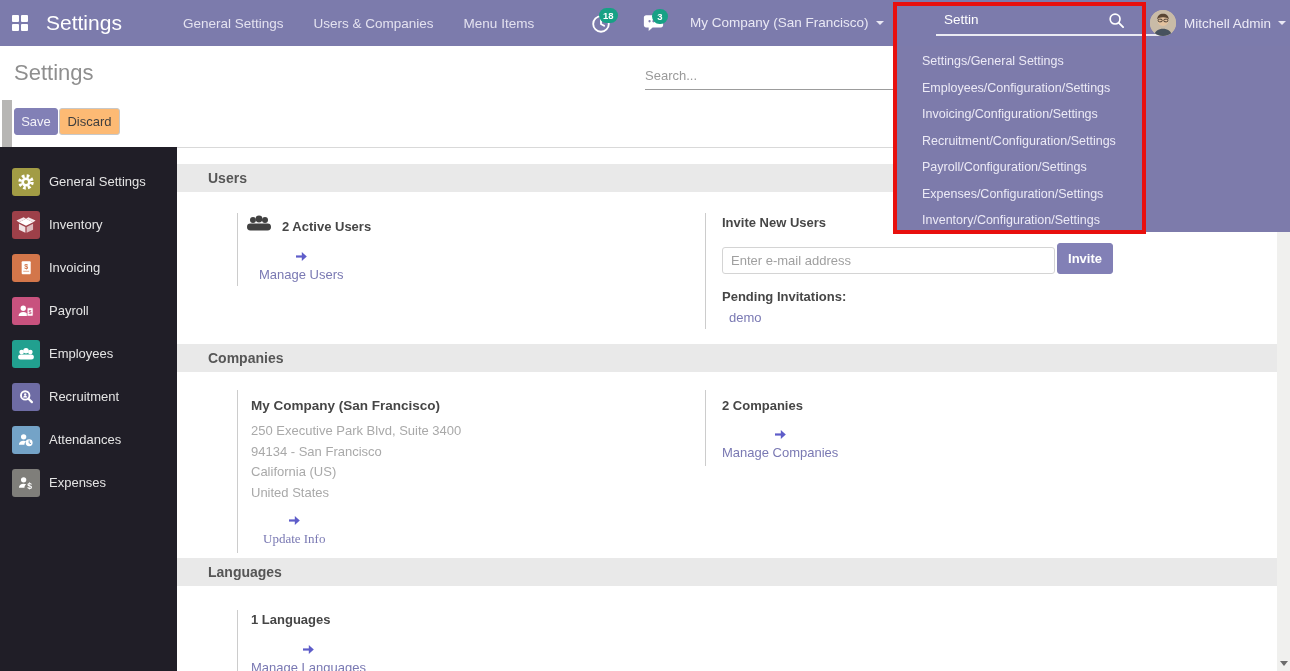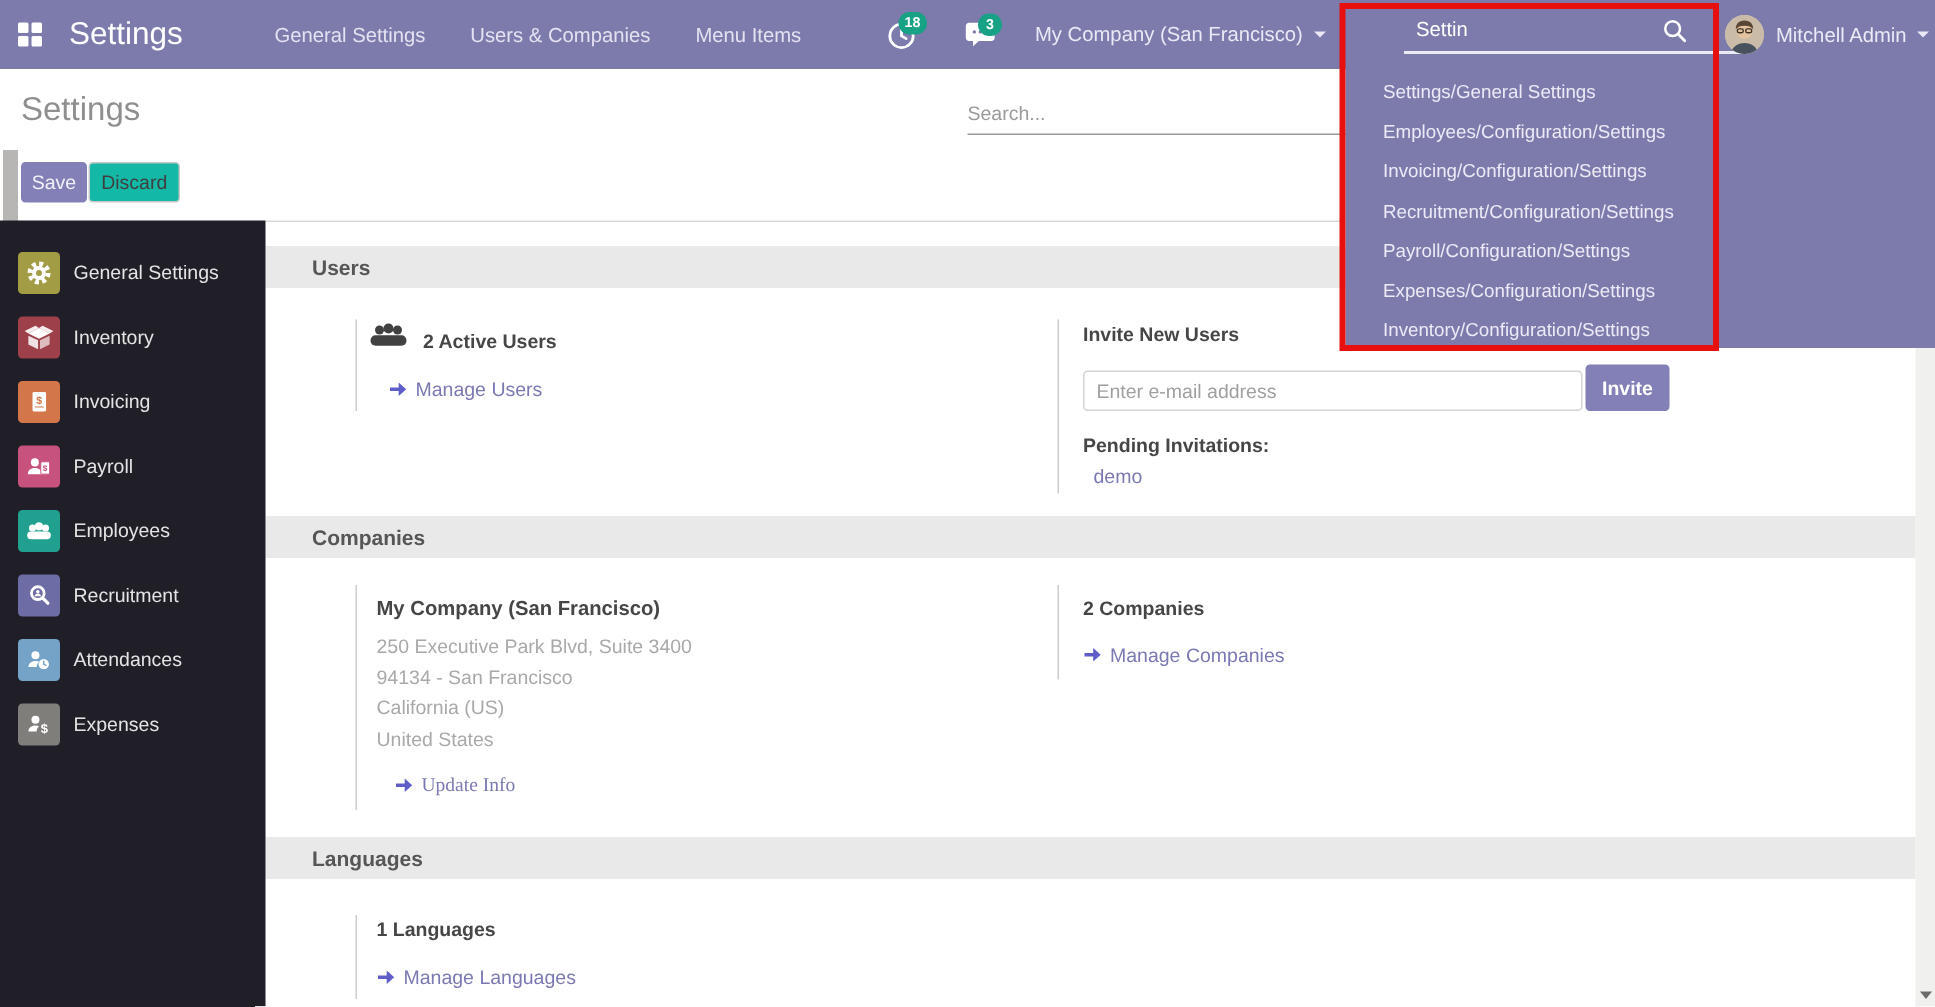--- a/index.html
+++ b/index.html
@@ -41,21 +41,21 @@
   
   #control { position:absolute; left:0; top:46px; width:1290px; height:101px; background:#fff; }
   .cp-title { position:absolute; left:14px; top:14px; font-size:22px; color:#8f8f8f; }
   .cp-search { position:absolute; left:645px; top:16px; width:625px; height:28px;
     border:none; border-bottom:1px solid #9c9c9c; outline:none; font-size:13px; color:#555;
     font-family:"Liberation Sans", sans-serif; }
   .cp-search::placeholder { color:#9a9a9a; }
   .btn { position:absolute; top:62px; height:27px; border-radius:3px; font-size:13px; cursor:pointer;
     font-family:"Liberation Sans", sans-serif; }
   .btn-save { left:14px; width:44px; background:#8280b6; border:1px solid #8280b6; color:#f2f1f8; }
-  .btn-discard { left:59px; width:61px; background:#14b8a6; border:1px solid #c8c8c8; color:#3f3f3f; }
+  .btn-discard { left:59px; width:61px; background:#fdba74; border:1px solid #c8c8c8; color:#3f3f3f; }
 
   
   #sidebar { position:absolute; left:0; top:147px; width:177px; height:524px; background:#201e27; z-index:10; }
   .sb-item { height:43px; display:flex; align-items:center; padding-left:12px; cursor:pointer; }
   .sb-item:first-child { margin-top:13px; }
   .sb-ico { width:28px; height:28px; border-radius:3px; margin-right:9px; flex:none;
     display:flex; align-items:center; justify-content:center; }
   .sb-label { font-size:13px; color:#e4e4e4; white-space:nowrap; }
   .c1{background:#a29c45;} .c2{background:#9d4049;} .c3{background:#d3764a;} .c4{background:#c8527e;}
   .c5{background:#21a08f;} .c6{background:#6e6ca4;} .c7{background:#74a3c7;} .c8{background:#7f7e7a;}
@@ -68,21 +68,21 @@
   #hdr-users { top:16px; } #hdr-companies { top:196px; } #hdr-languages { top:410px; }
   .box { position:absolute; border-left:1px solid #ccc; }
   .b-users-l { left:60px; top:65px; width:380px; padding:2px 0 4px 8px; }
   .b-users-r { left:528px; top:65px; width:480px; padding:2px 0 4px 16px; }
   .b-comp-l  { left:60px; top:242px; width:440px; padding:8px 0 6px 13px; }
   .b-comp-r  { left:528px; top:242px; width:440px; padding:8px 0 6px 16px; }
   .b-lang-l  { left:60px; top:462px; width:440px; padding:2px 0 4px 13px; }
   .bold-line { font-size:13px; font-weight:bold; color:#464646; }
   .bold-line.lg { font-size:13.5px; }
   .iconrow { display:flex; align-items:center; gap:10px; }
-  .link { display:inline-flex; align-items:center; gap:5px; font-size:13px; color:#7a79b3; cursor:pointer; }
+  .link { display:inline-flex; align-items:center; gap:5px; font-size:13px; color:#7a79b3; cursor:pointer;flex-direction:column; }
   .addr { margin-top:8px; font-size:13px; color:#a9a9a9; line-height:20.5px; }
   .mail-row { margin-top:13px; display:flex; align-items:flex-end; }
   .mail-input { width:333px; height:27px; border:1px solid #d4d4d4; border-radius:3px; padding:0 8px;
     font-size:13px; color:#555; outline:none; font-family:"Liberation Sans", sans-serif; }
   .mail-input::placeholder { color:#a0a0a0; }
   .btn-invite { width:56px; height:31px; margin-left:2px; background:#8280b6; border:1px solid #8280b6;
     border-radius:3px; color:#fff; font-size:13px; font-weight:bold; cursor:pointer;
     font-family:"Liberation Sans", sans-serif; }
   .mt-link { margin-top:13px; margin-left:13px; }
   .pending { margin-top:15px; }

